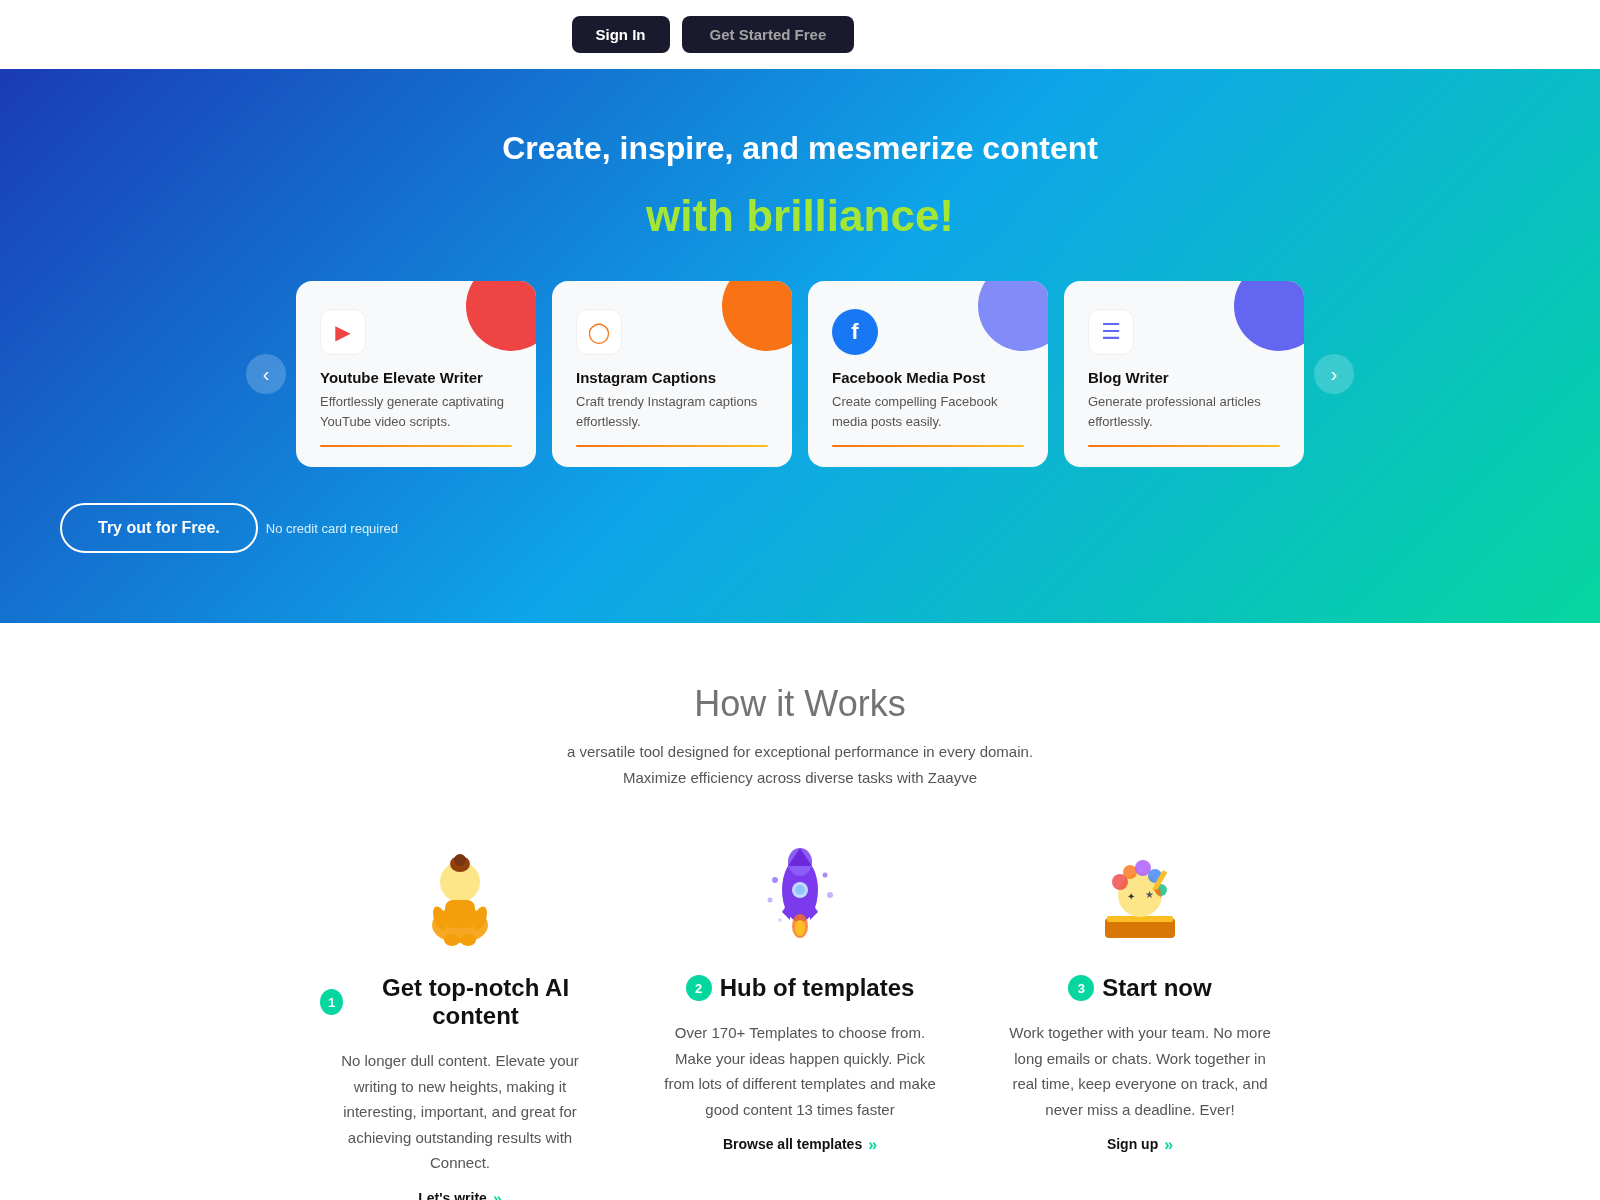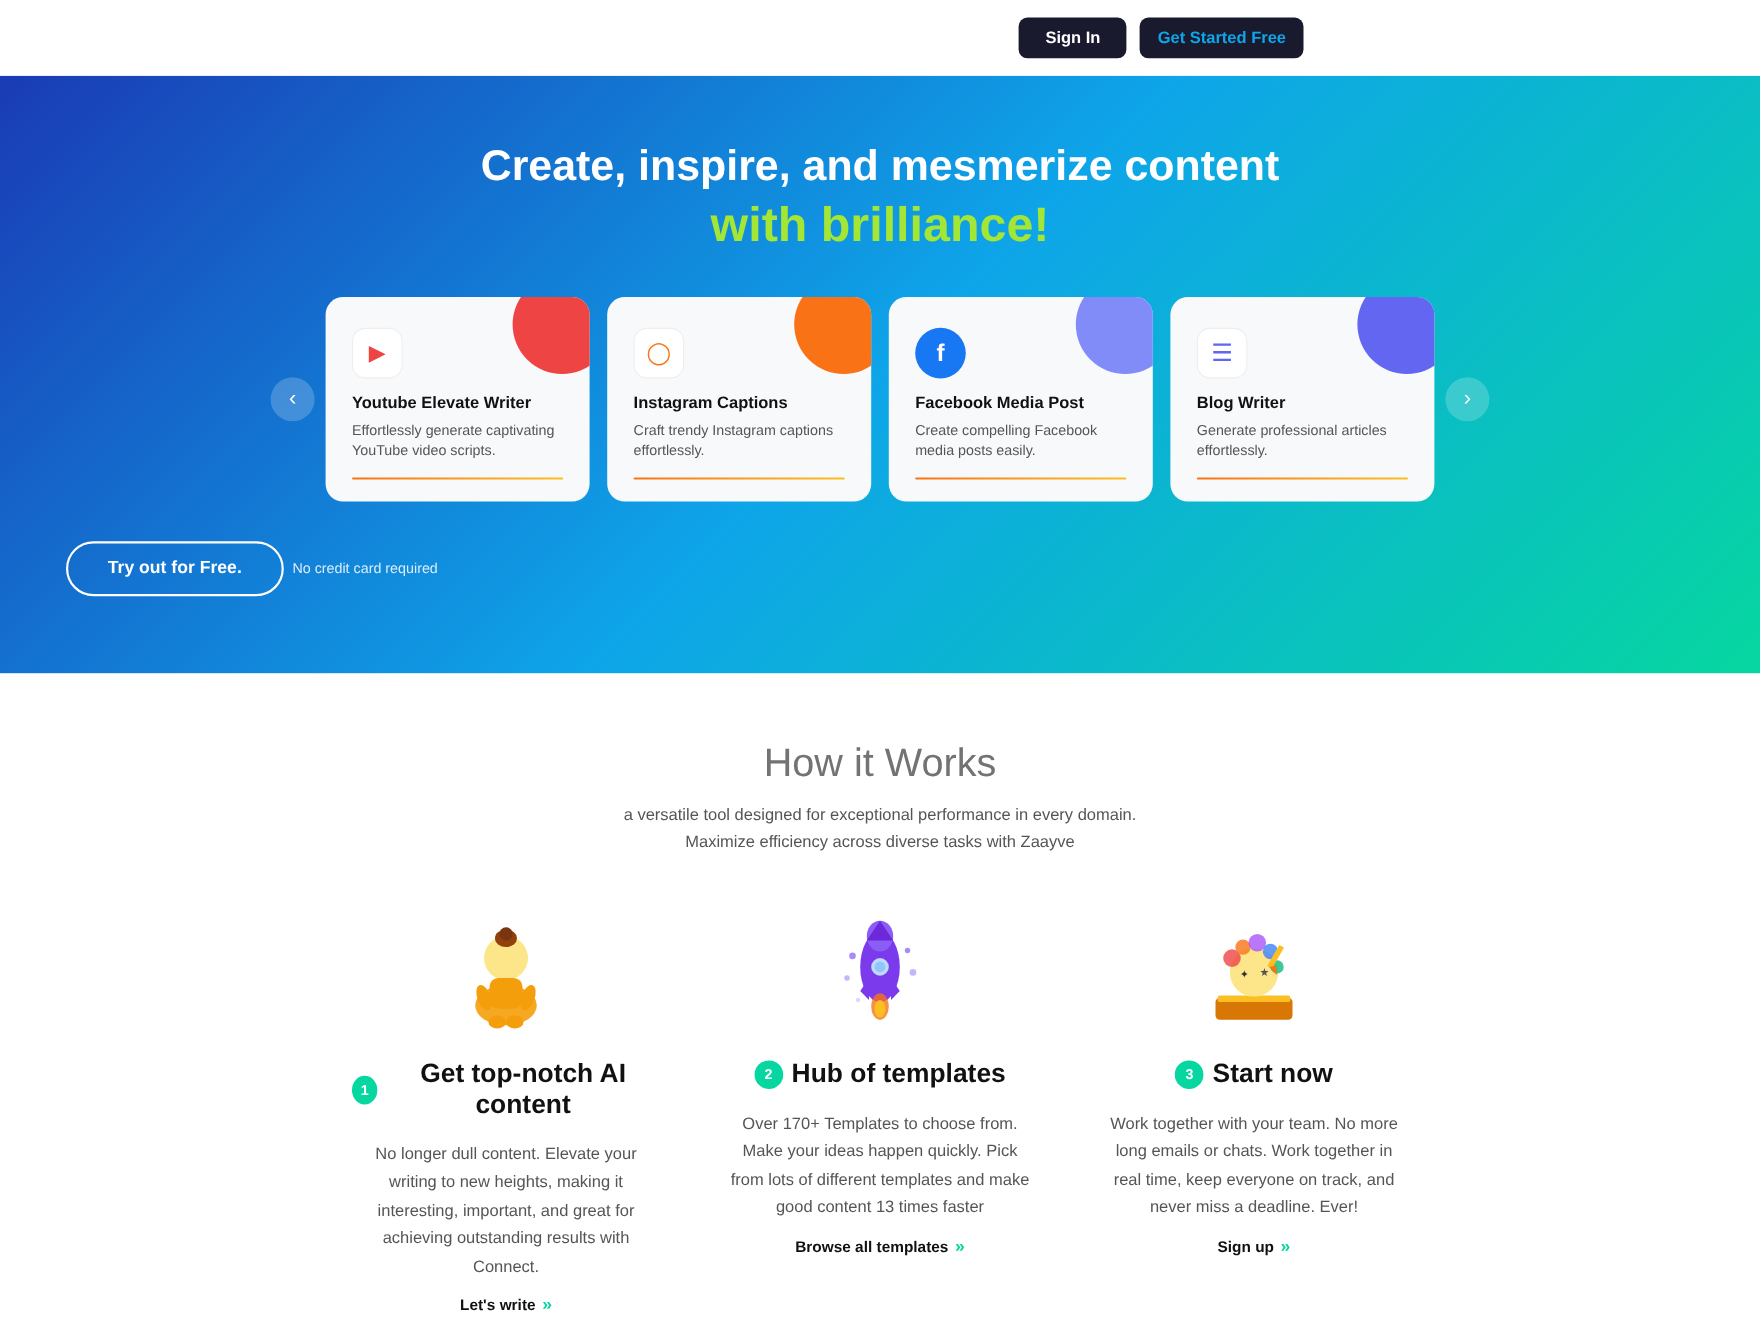--- a/index.html
+++ b/index.html
@@ -4,21 +4,21 @@
   <style>
     * { margin: 0; padding: 0; box-sizing: border-box; }
     body { font-family: -apple-system, BlinkMacSystemFont, 'Segoe UI', sans-serif; overflow-x: hidden; background: #fff; }
 
     
     nav {
       position: relative;
       z-index: 10;
       display: flex;
       align-items: center;
-      justify-content: center;
+      justify-content: flex-start;
       padding: 16px 60px;
       background: transparent;
     }
     .nav-logo {
       font-size: 22px;
       font-weight: 800;
       color: #fff;
       letter-spacing: 2px;
     }
     .nav-links {
@@ -40,44 +40,44 @@
       padding: 10px 24px;
       background: #1a1a2e;
       color: #fff;
       border: none;
       border-radius: 8px;
       font-size: 15px;
       font-weight: 600;
       cursor: pointer;
     }
     .btn-getstarted {
-      padding: 10px 16px;
+      padding: 10px 28px;
       background: #1a1a2e;
-      color: #0ea5e9;
+      color: #a3a3a3;
       border: none;
       border-radius: 8px;
       font-size: 15px;
       font-weight: 600;
       cursor: pointer;
     }
 
     
     .hero {
       background: linear-gradient(135deg, #1a3bb5 0%, #0ea5e9 50%, #06d6a0 100%);
       padding: 60px 60px 70px;
       text-align: center;
       position: relative;
       overflow: hidden;
     }
     .hero h1 {
-      font-size: 39px;
+      font-size: 32px;
       font-weight: 800;
       color: #fff;
       line-height: 1.2;
-      margin-bottom: 4px;
+      margin-bottom: 24px;
     }
     .hero h2 {
       font-size: 44px;
       font-weight: 800;
       color: #fff;
       margin-bottom: 40px;
     }
     .hero h2 span {
       color: #a3e635;
     }

